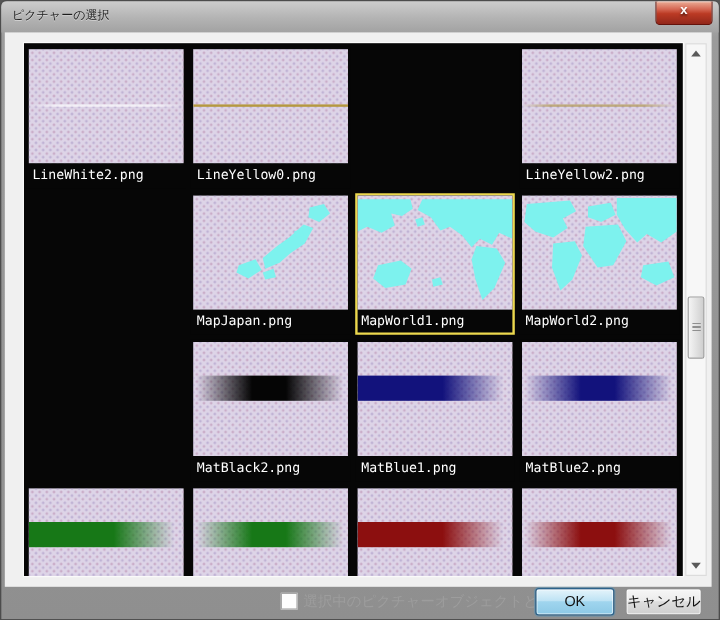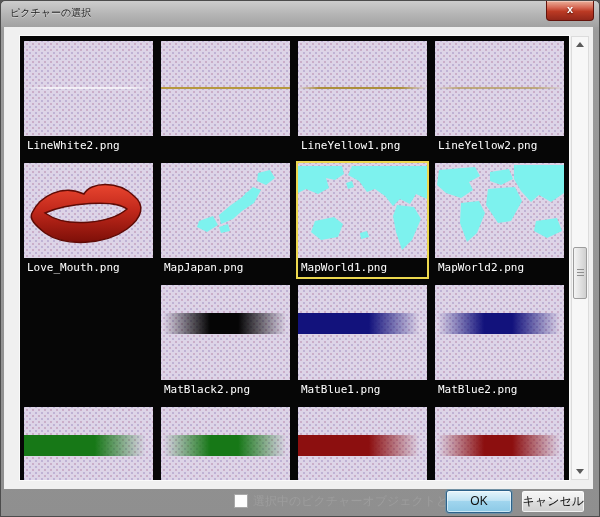--- a/index.html
+++ b/index.html
@@ -92,50 +92,29 @@
       <div class="cell c1 r1">
         <div class="thumb">
             <div class="hline line-white"></div>
           </div>
         <div class="flabel">LineWhite2.png</div>
       </div>
       <div class="cell c2 r1">
         <div class="thumb">
             <div class="hline line-yellow-solid"></div>
           </div>
-      </div>
-      <div class="cell c3 r1">
-        <div class="thumb">
-            <div class="hline line-yellow-fade"></div>
-          </div>
-        <div class="flabel">LineYellow1.png</div>
+        <div class="flabel">LineYellow0.png</div>
       </div>
       <div class="cell c4 r1">
         <div class="thumb">
             <div class="hline line-yellow-faint"></div>
           </div>
         <div class="flabel">LineYellow2.png</div>
       </div>
 
-      <div class="cell c1 r2">
-        <div class="thumb">
-          <svg width="129" height="95" viewBox="0 0 129 95">
-            <defs>
-                <linearGradient id="lipg" x1="0" y1="0" x2="0" y2="1">
-              <stop offset="0" stop-color="#e8452f"></stop>
-                  <stop offset=".45" stop-color="#c1281b"></stop>
-                  <stop offset="1" stop-color="#7d0f08"></stop>
-            </linearGradient>
-              </defs>
-            <path fill="url(#lipg)" stroke="#5f0b05" stroke-width="1.5" fill-rule="evenodd" d="M8 50 C16 33 38 21 60 31 C66 19 94 17 110 33 C121 42 119 54 103 66 C81 82 41 84 21 70 C11 62 5 56 8 50 Z
-                 M21 50 C43 40 91 36 103 46 C87 60 43 66 21 50 Z"></path>
-          </svg>
-        </div>
-        <div class="flabel">Love_Mouth.png</div>
-      </div>
       <div class="cell c2 r2">
         <div class="thumb">
           <svg width="129" height="95" viewBox="0 0 129 95" fill="#7df2ee">
             <path d="M97 10 L109 7 L114 15 L105 22 L96 18 Z"></path>
             <path d="M58 52 L70 42 L80 35 L92 24 L100 27 L93 40 L81 48 L72 56 L60 61 Z"></path>
             <path d="M38 58 L52 53 L57 62 L46 69 L36 64 Z"></path>
             <path d="M58 64 L67 61 L69 68 L60 70 Z"></path>
             <path d="M84 30 L90 28 L92 33 L86 35 Z"></path>
           </svg>
         </div>

